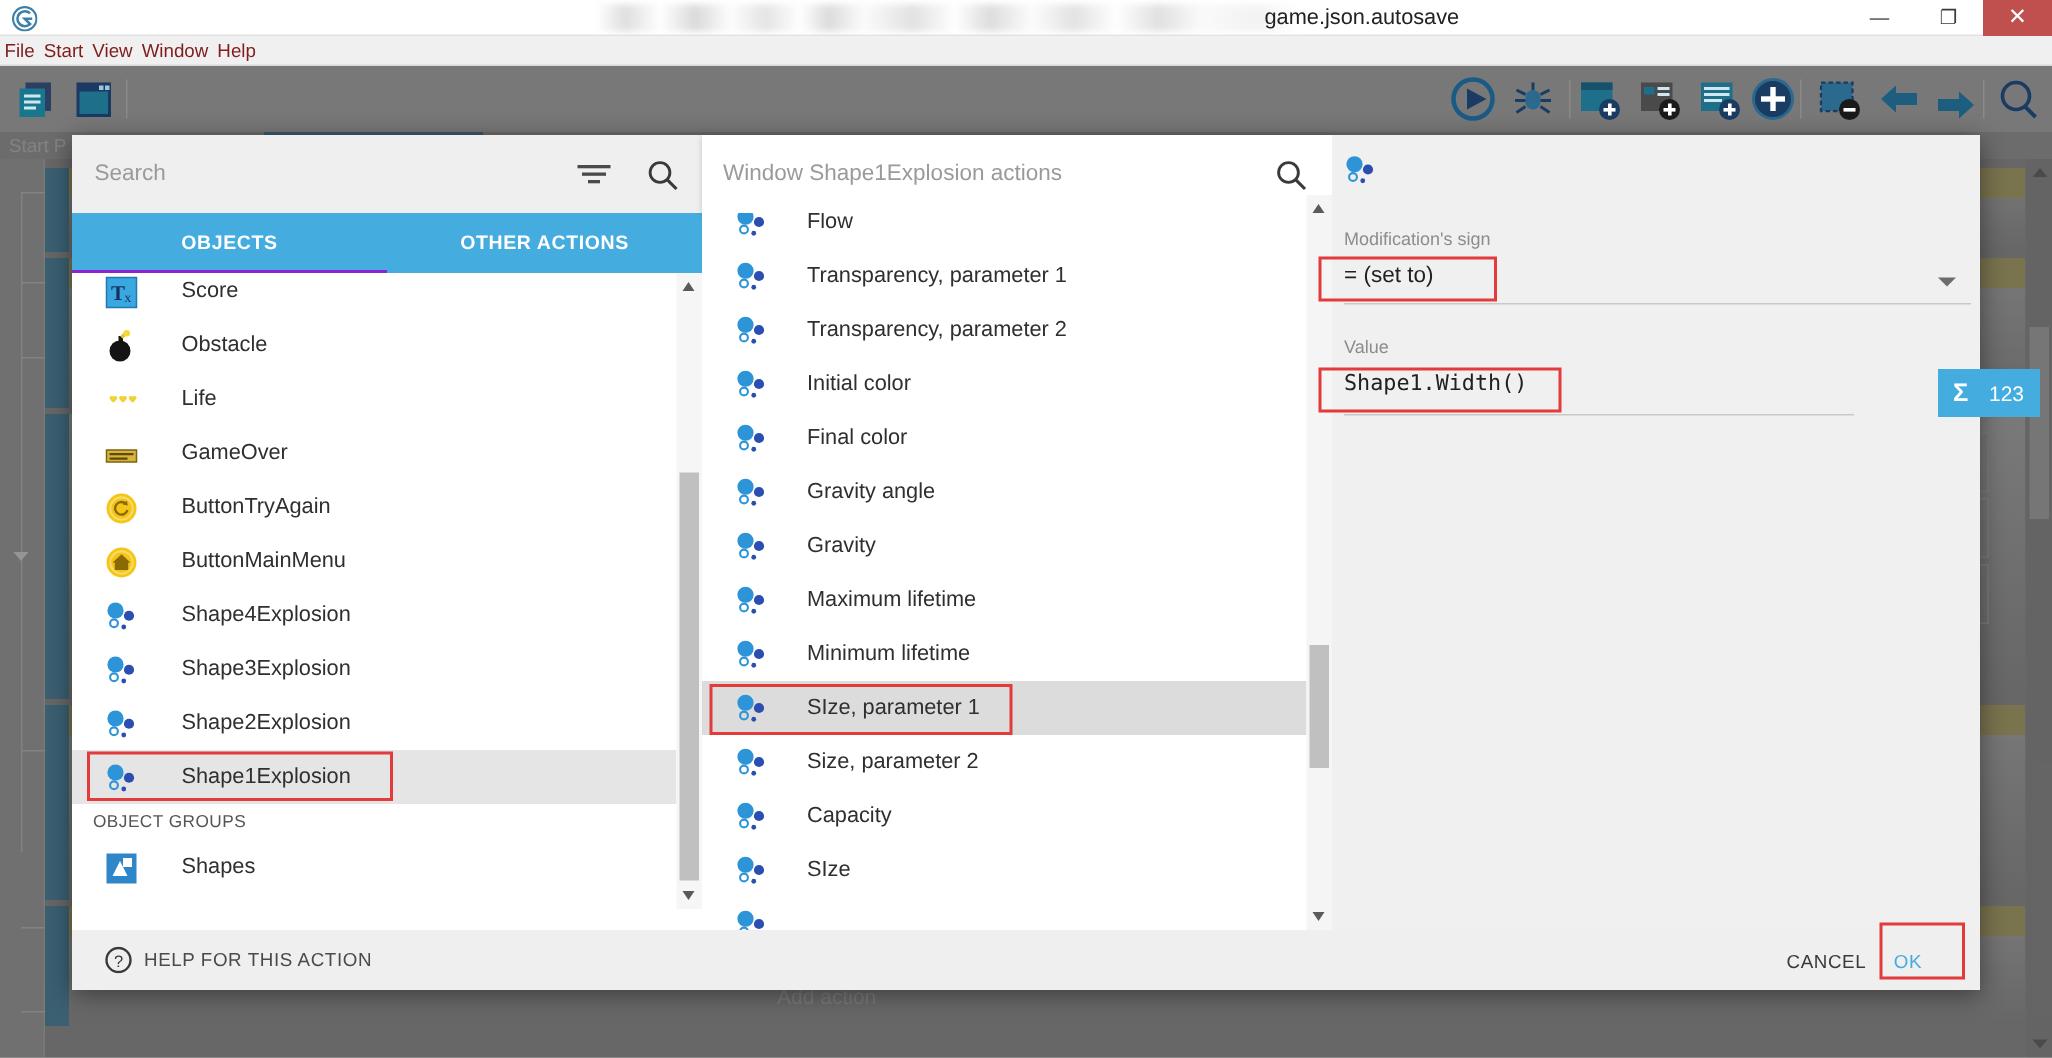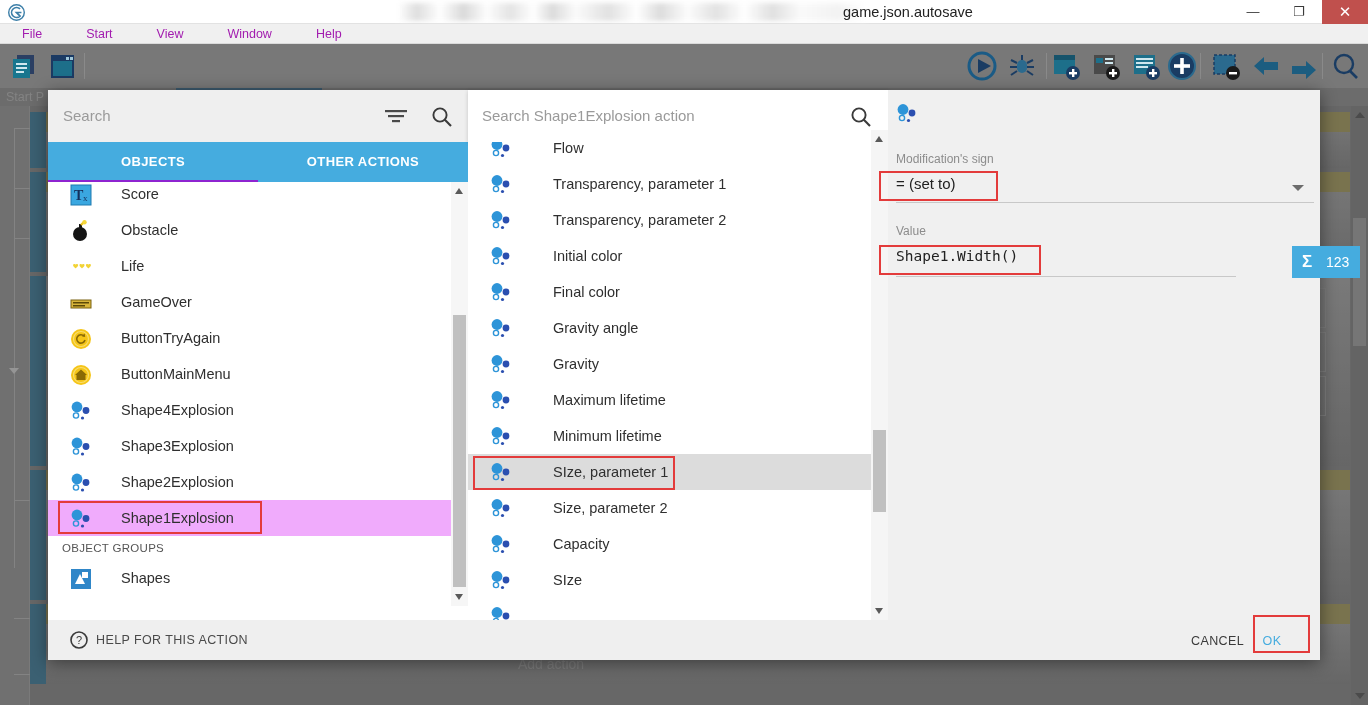--- a/index.html
+++ b/index.html
@@ -33,22 +33,22 @@
   }
   .win-min{right:92px;} .win-max{right:46px;}
   .win-close{right:0;background:#c0504d;color:#fff;font-size:15px;}
 
   
   .menubar{
     position:absolute;left:0;top:24px;width:1368px;height:20px;
     background:#f0f0f0;border-bottom:1px solid #dadada;
   }
   .menubar .mi{
-    float:left;height:14px;line-height:20px;padding:0 22px;
-    font-size:12.5px;color:#a21caf;
+    float:left;height:14px;line-height:20px;padding:0 3px;
+    font-size:12.5px;color:#7f1d1d;
   }
 
   
   .toolbar{
     position:absolute;left:0;top:44px;width:1368px;height:44px;background:#787878;
   }
   .tb-sep{position:absolute;top:9px;width:1px;height:26px;background:#8a8a8a;}
   .tb-ico{position:absolute;top:6px;height:32px;width:32px;}
 
   
@@ -129,21 +129,21 @@
   .obj-list{
     position:absolute;left:0;top:92px;width:420px;height:424px;
     background:#fff;overflow:hidden;
   }
   .obj-row{position:absolute;left:0;width:403px;height:36px;}
   .obj-row .nm{
     position:absolute;left:73px;top:0;height:36px;line-height:36px;
     font-size:14.5px;color:#2f2f2f;white-space:nowrap;
   }
   .obj-ico{position:absolute;left:22px;top:8px;width:22px;height:22px;}
-  .obj-row.sel{background:#f0abfc;text-align:center;}
+  .obj-row.sel{background:#e5e5e5;text-align:center;}
   .group-hdr{
     position:absolute;left:14px;height:20px;line-height:20px;
     font-size:11.5px;color:#555;letter-spacing:.3px;
   }
   .list-scroll{
     position:absolute;top:92px;width:17px;height:424px;background:#f6f6f6;
   }
   .list-scroll .thumb{position:absolute;left:2px;width:13px;background:#c0c0c0;}
   .ls-arr{position:absolute;left:4px;width:0;height:0;
     border-left:4px solid transparent;border-right:4px solid transparent;}
@@ -160,21 +160,21 @@
     font-size:15px;color:#9a9a9a;
   }
   .ic-search-m{position:absolute;left:382px;top:16px;width:22px;height:22px;}
   .act-list{
     position:absolute;left:0;top:52px;width:420px;height:478px;
     background:#fff;overflow:hidden;
   }
   .act-row{position:absolute;left:0;width:403px;height:36px;}
   .act-row.sel{background:#dcdcdc;}
   .act-row .nm{
-    position:absolute;left:85px;top:0;height:36px;line-height:36px;
+    position:absolute;left:70px;top:0;height:36px;line-height:36px;
     font-size:14.5px;color:#2f2f2f;white-space:nowrap;text-align:center;
   }
   .part-ico{position:absolute;left:22px;top:8px;width:22px;height:21px;}
 
   
   .r-head{
     position:absolute;left:0;top:0;width:432px;height:48px;
   }
   .r-head .ttl{
     position:absolute;left:40px;top:0;height:48px;line-height:48px;
@@ -539,21 +539,21 @@
 
       <div class="list-scroll" style="left:403px">
         <div class="ls-arr ls-up"></div>
         <div class="thumb" style="top:133px;height:272px;"></div>
         <div class="ls-arr ls-dn"></div>
       </div>
     </div>
 
     <div class="col-mid">
       <div class="m-search">
-        <div class="ph">Search Shape1Explosion action</div>
+        <div class="ph">Window Shape1Explosion actions</div>
         <svg class="ic-search-m" viewBox="0 0 22 22">
           <circle cx="9" cy="9" r="6.6" fill="none" stroke="#3a3a3a" stroke-width="1.9"></circle>
           <line x1="13.6" y1="13.6" x2="20" y2="20" stroke="#3a3a3a" stroke-width="2.1"></line>
         </svg>
       </div>
 
       <div class="act-list">
         <div class="act-row" style="top:-12px">
           <svg class="part-ico" viewBox="0 0 22 21">
               <circle cx="7" cy="6.5" r="5.4" fill="#2d94d8"></circle>

